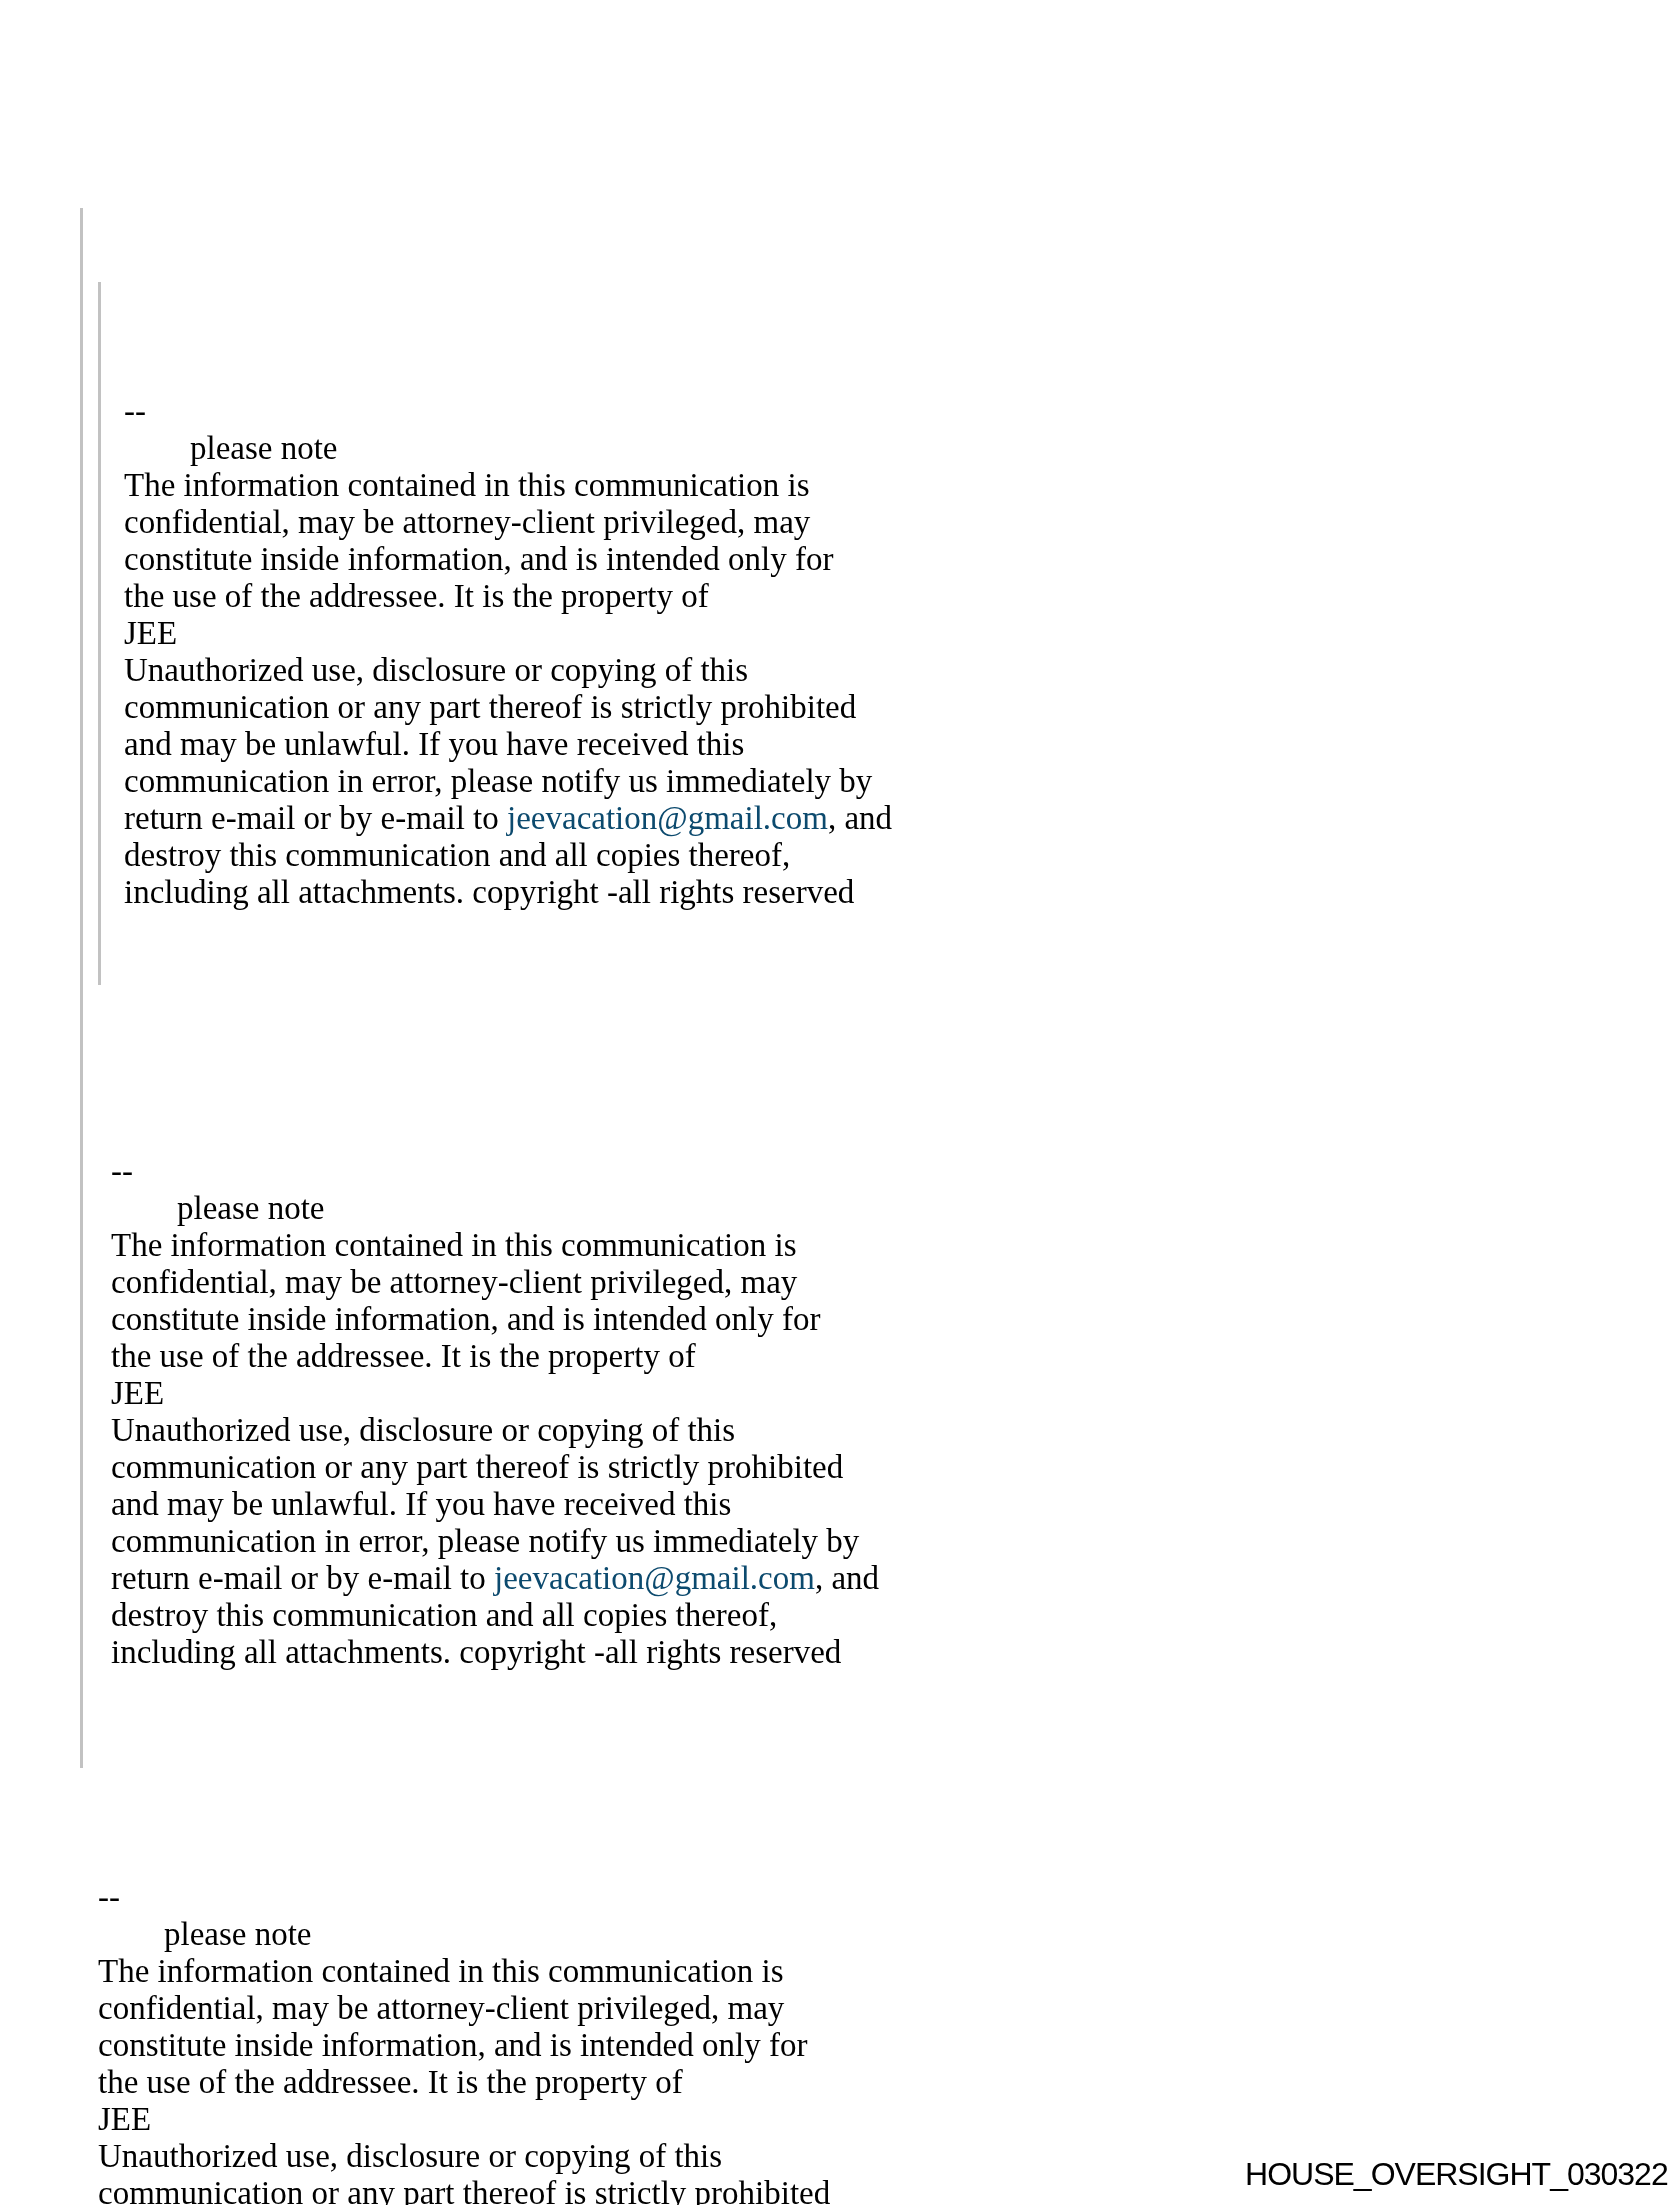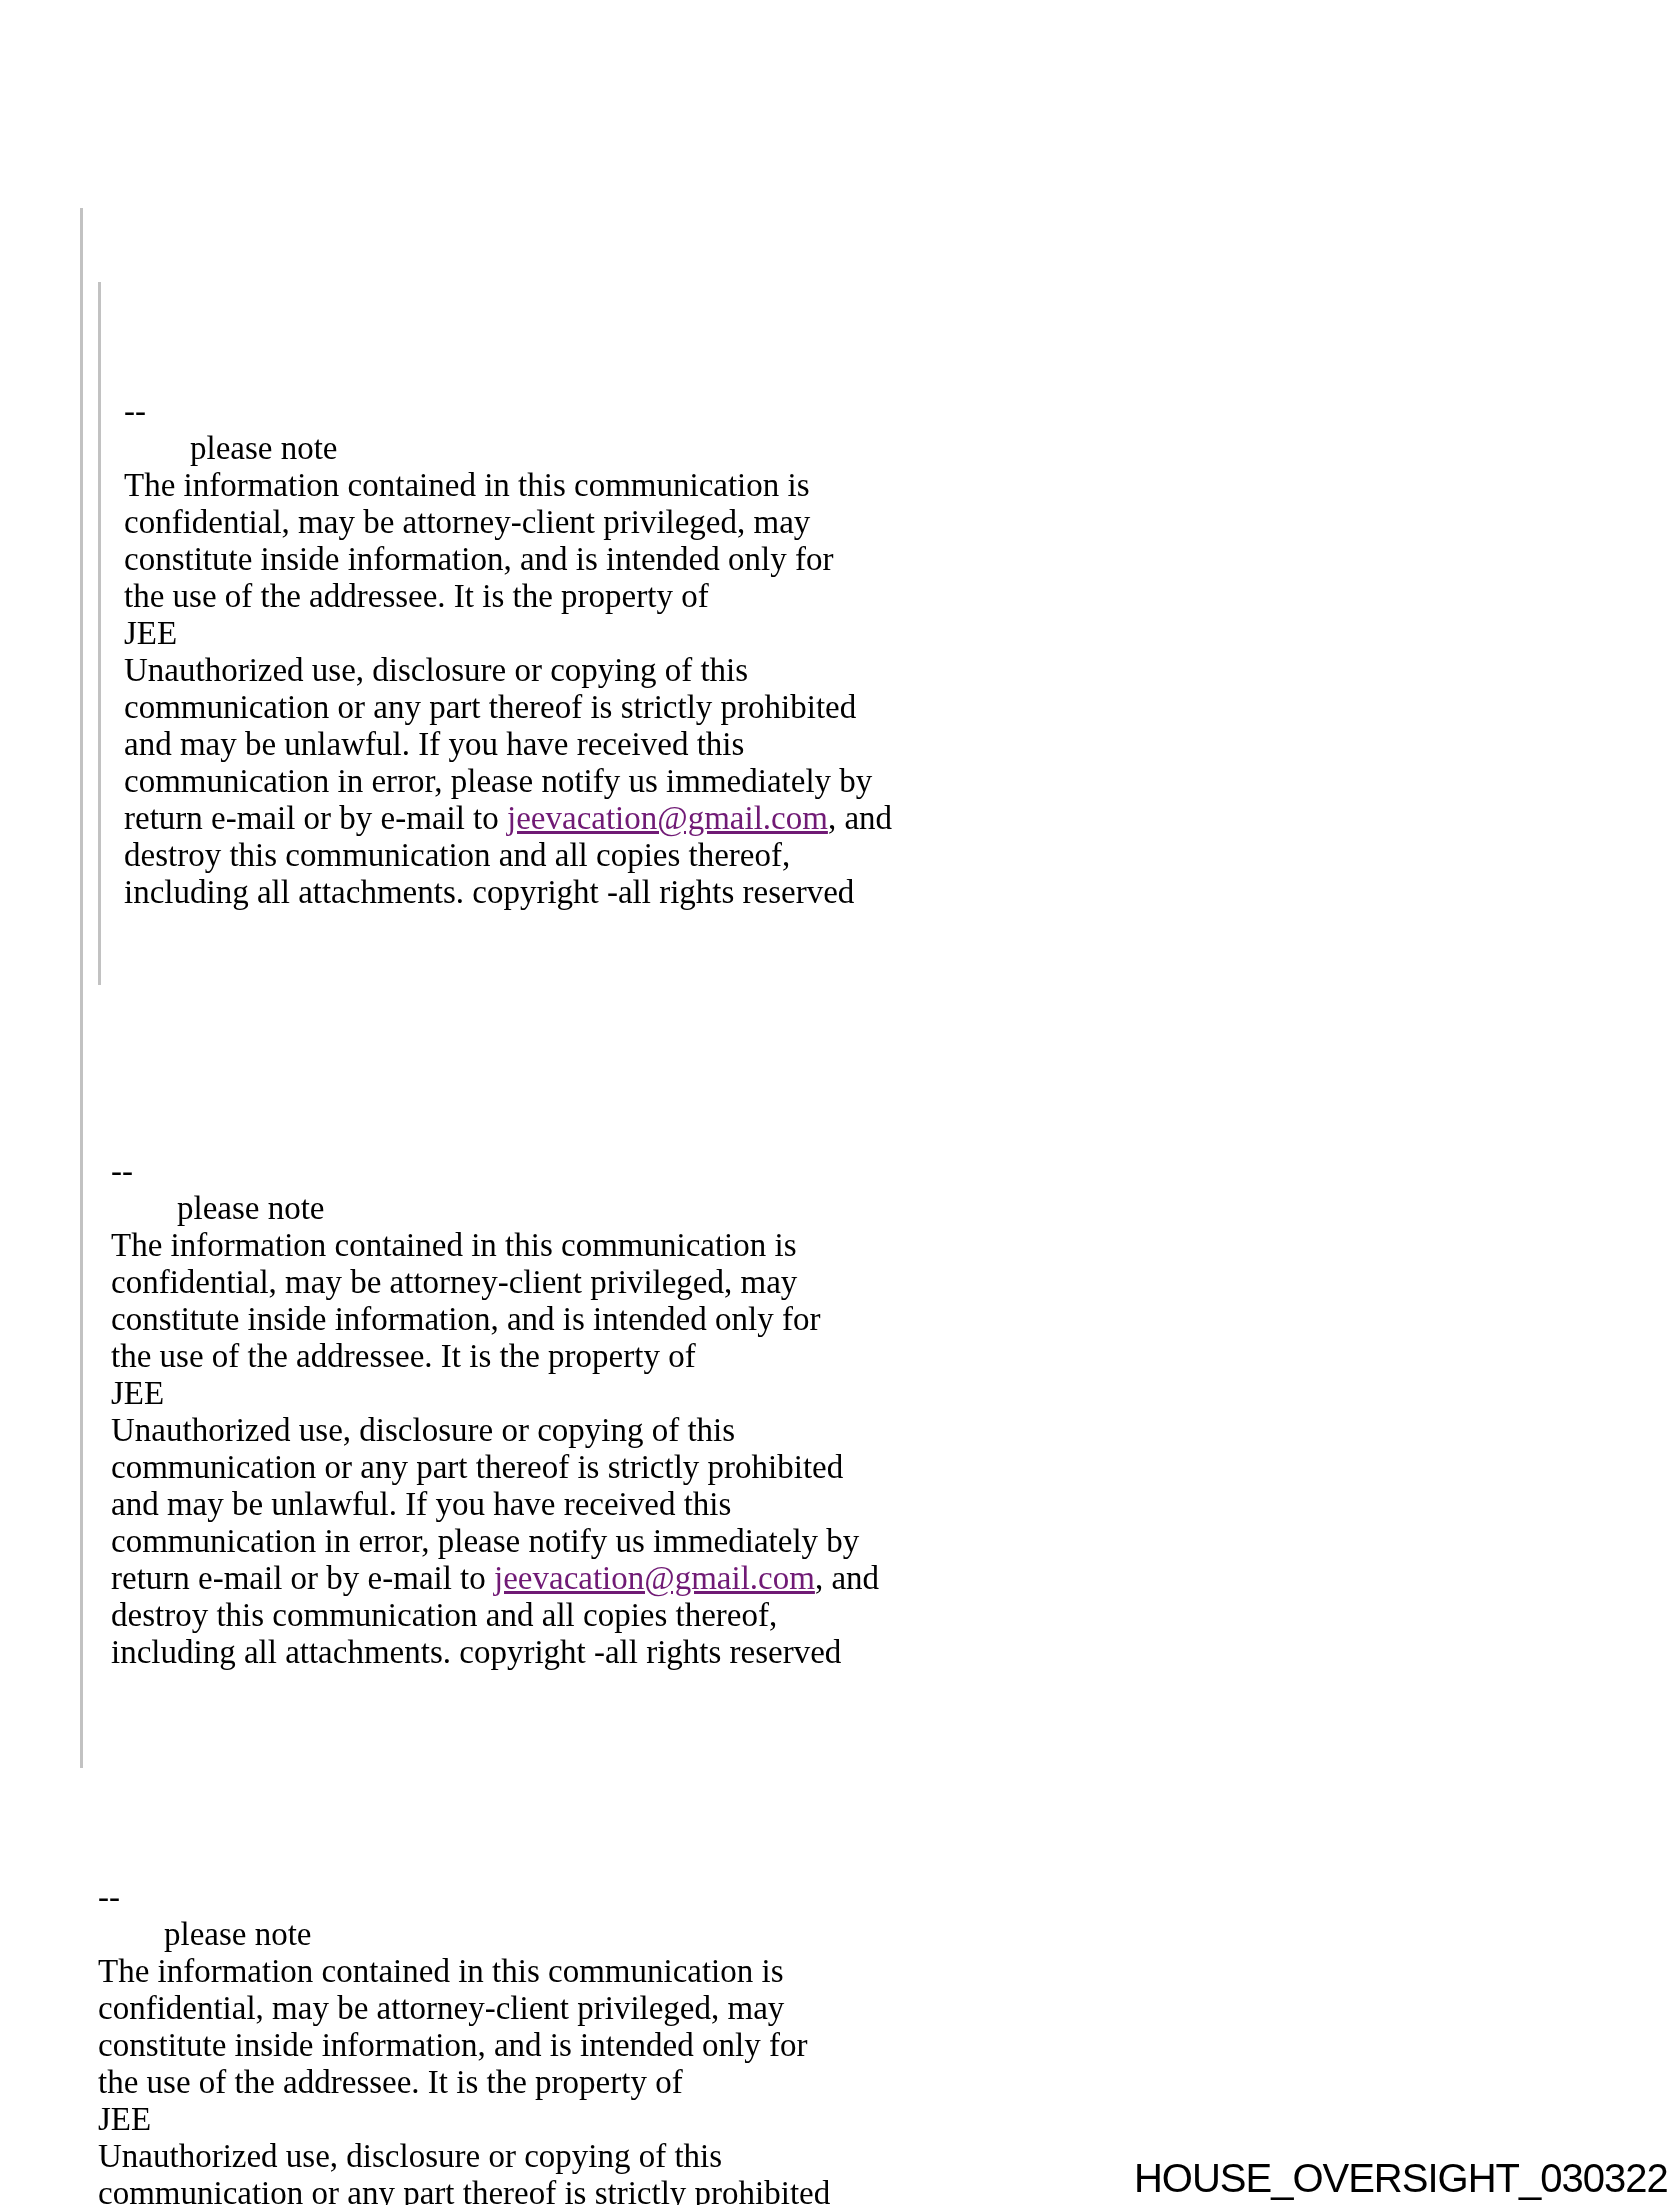--- a/index.html
+++ b/index.html
@@ -29,30 +29,29 @@
   }
   .bq2 {
     margin-left: -13px;
     border-left: 3.3px solid #c2c2c2;
     padding: 37px 0 0 23px;
   }
   .bq1-gap { height: 19.6px; }
   .level0 { margin-left: 98px; }
   .ln { height: 37px; }
   .email-link {
-    color: #701a75;
-    text-decoration: underline;
+    color: #0c4a6e;
     cursor: pointer;
   }
   .footer {
     position: absolute;
     top: 2156px;
     right: 1.3px;
     font-family: "Liberation Sans", sans-serif;
-    font-size: 40px;
+    font-size: 32px;
     letter-spacing: -1px;
     color: #000000;
     white-space: pre;
   }
 </style>
 </head>
 <body>
 
 <div class="page">
   <div class="content">

